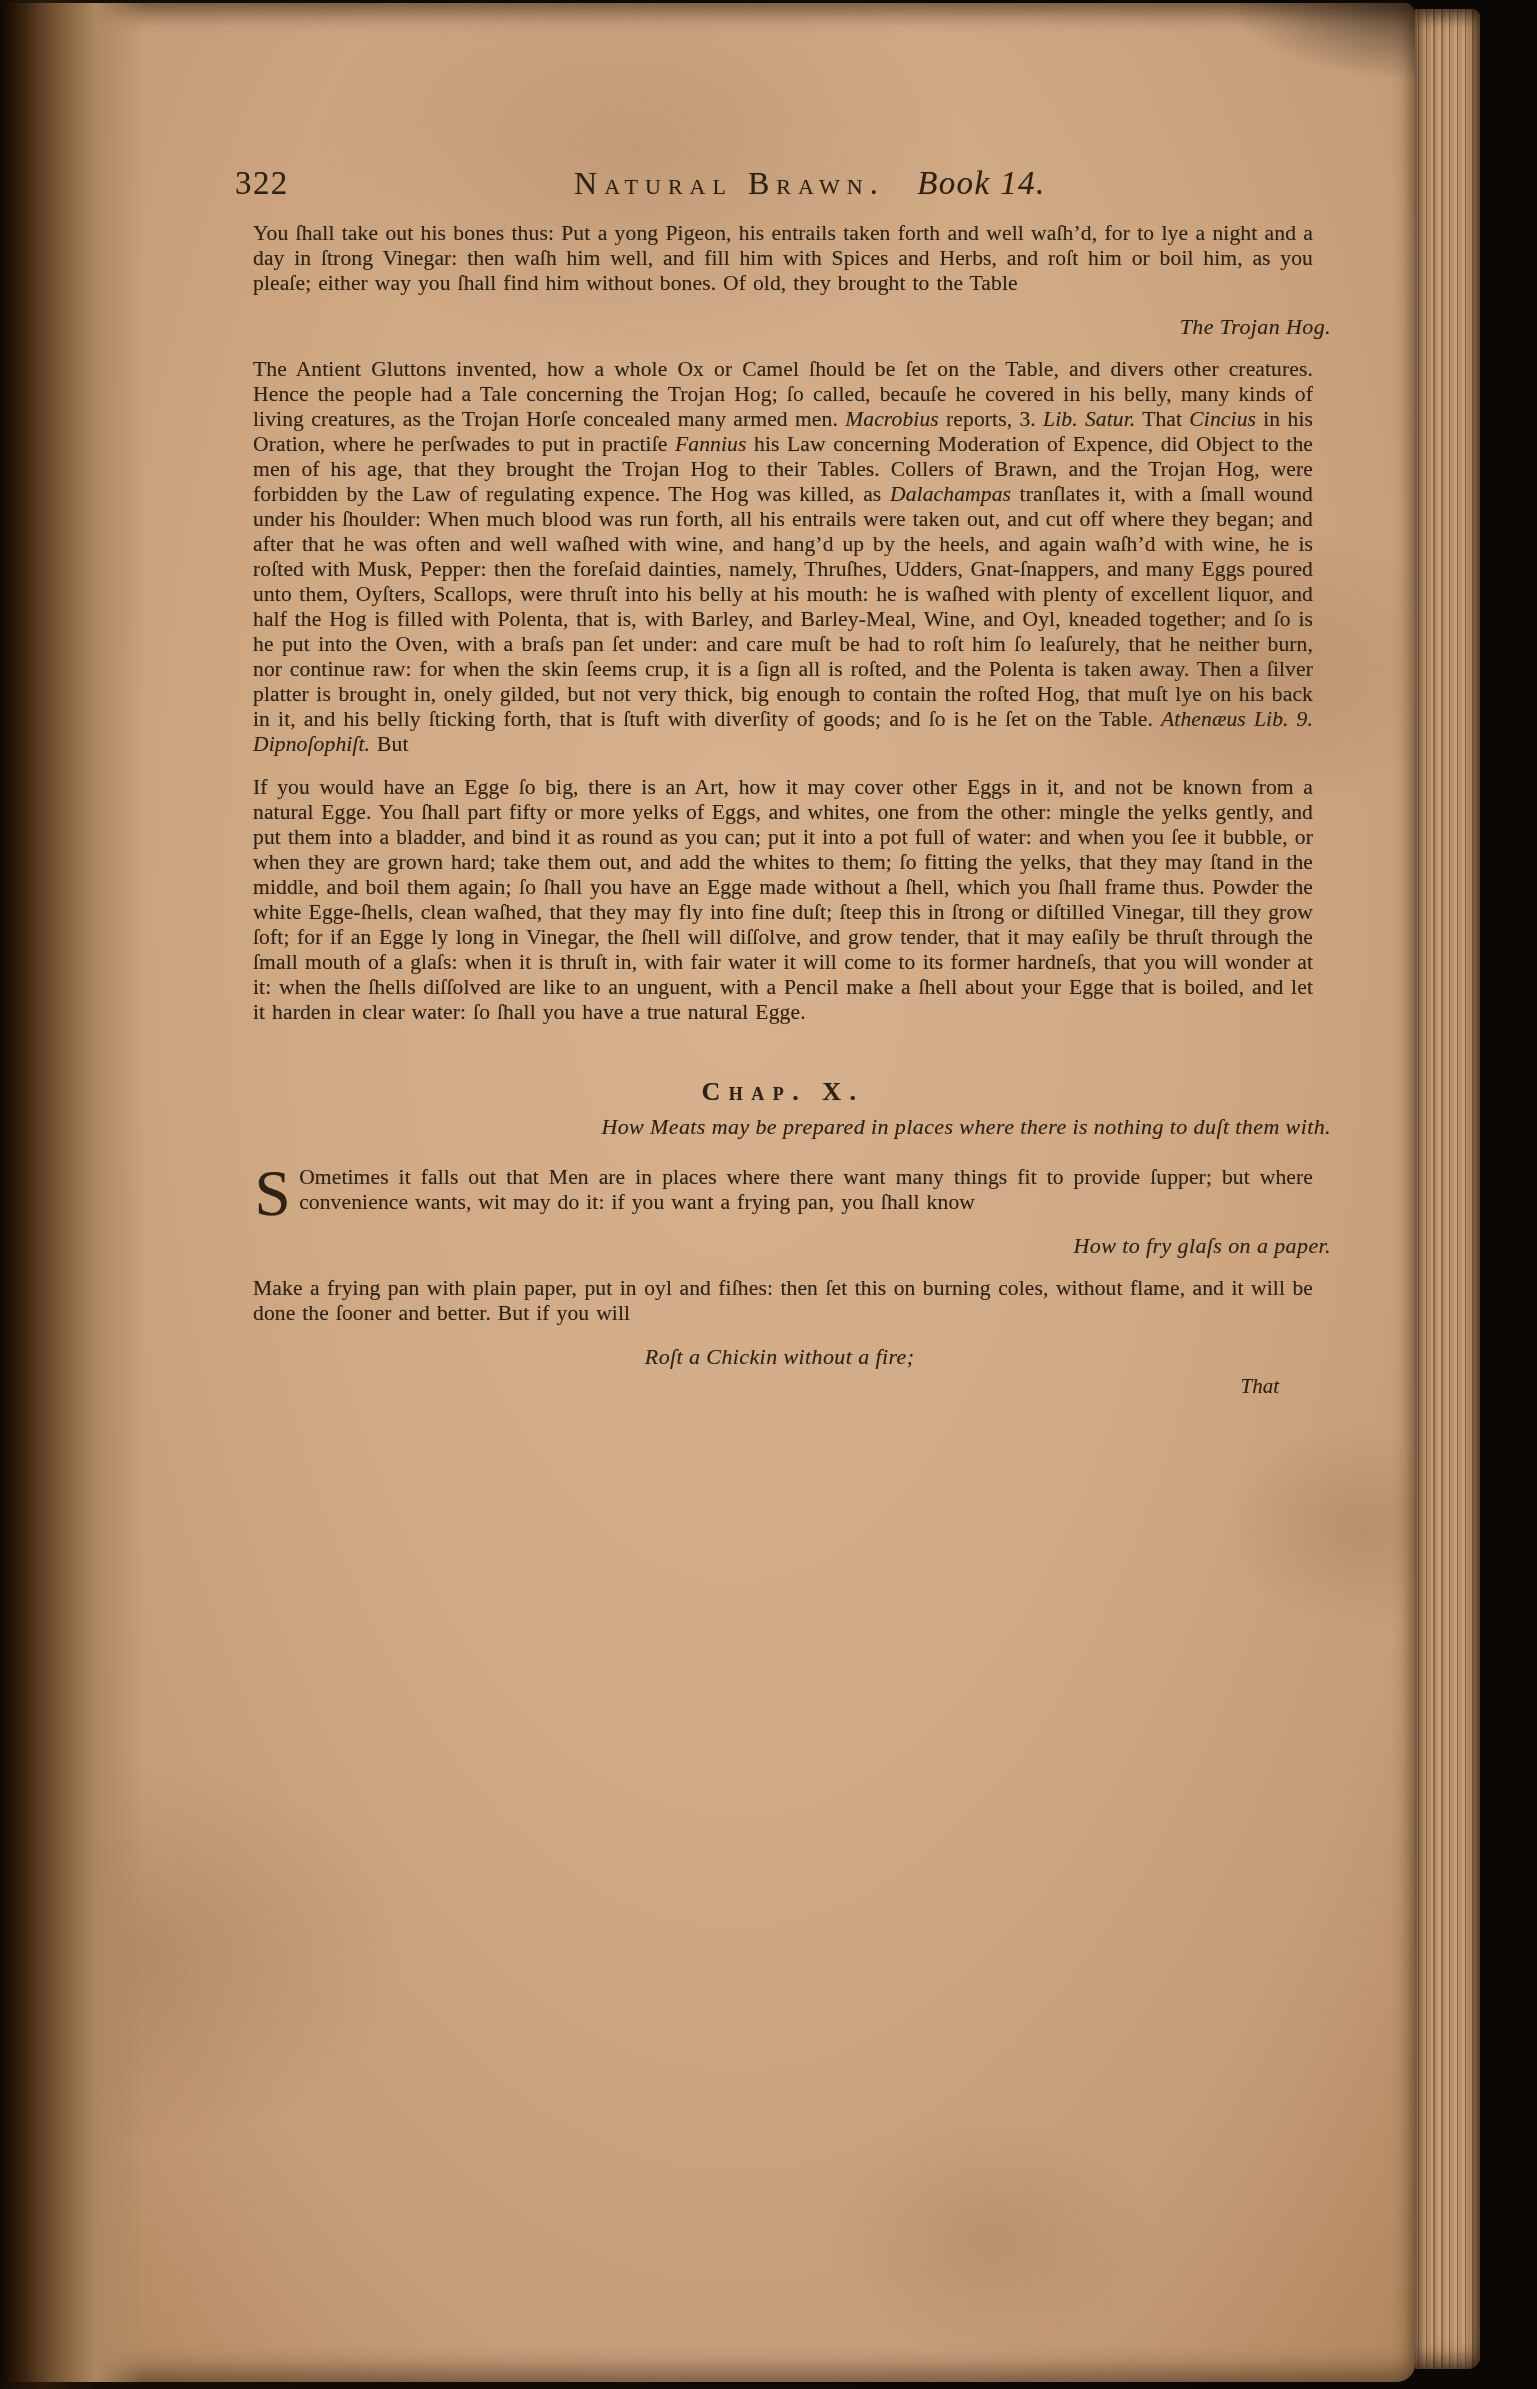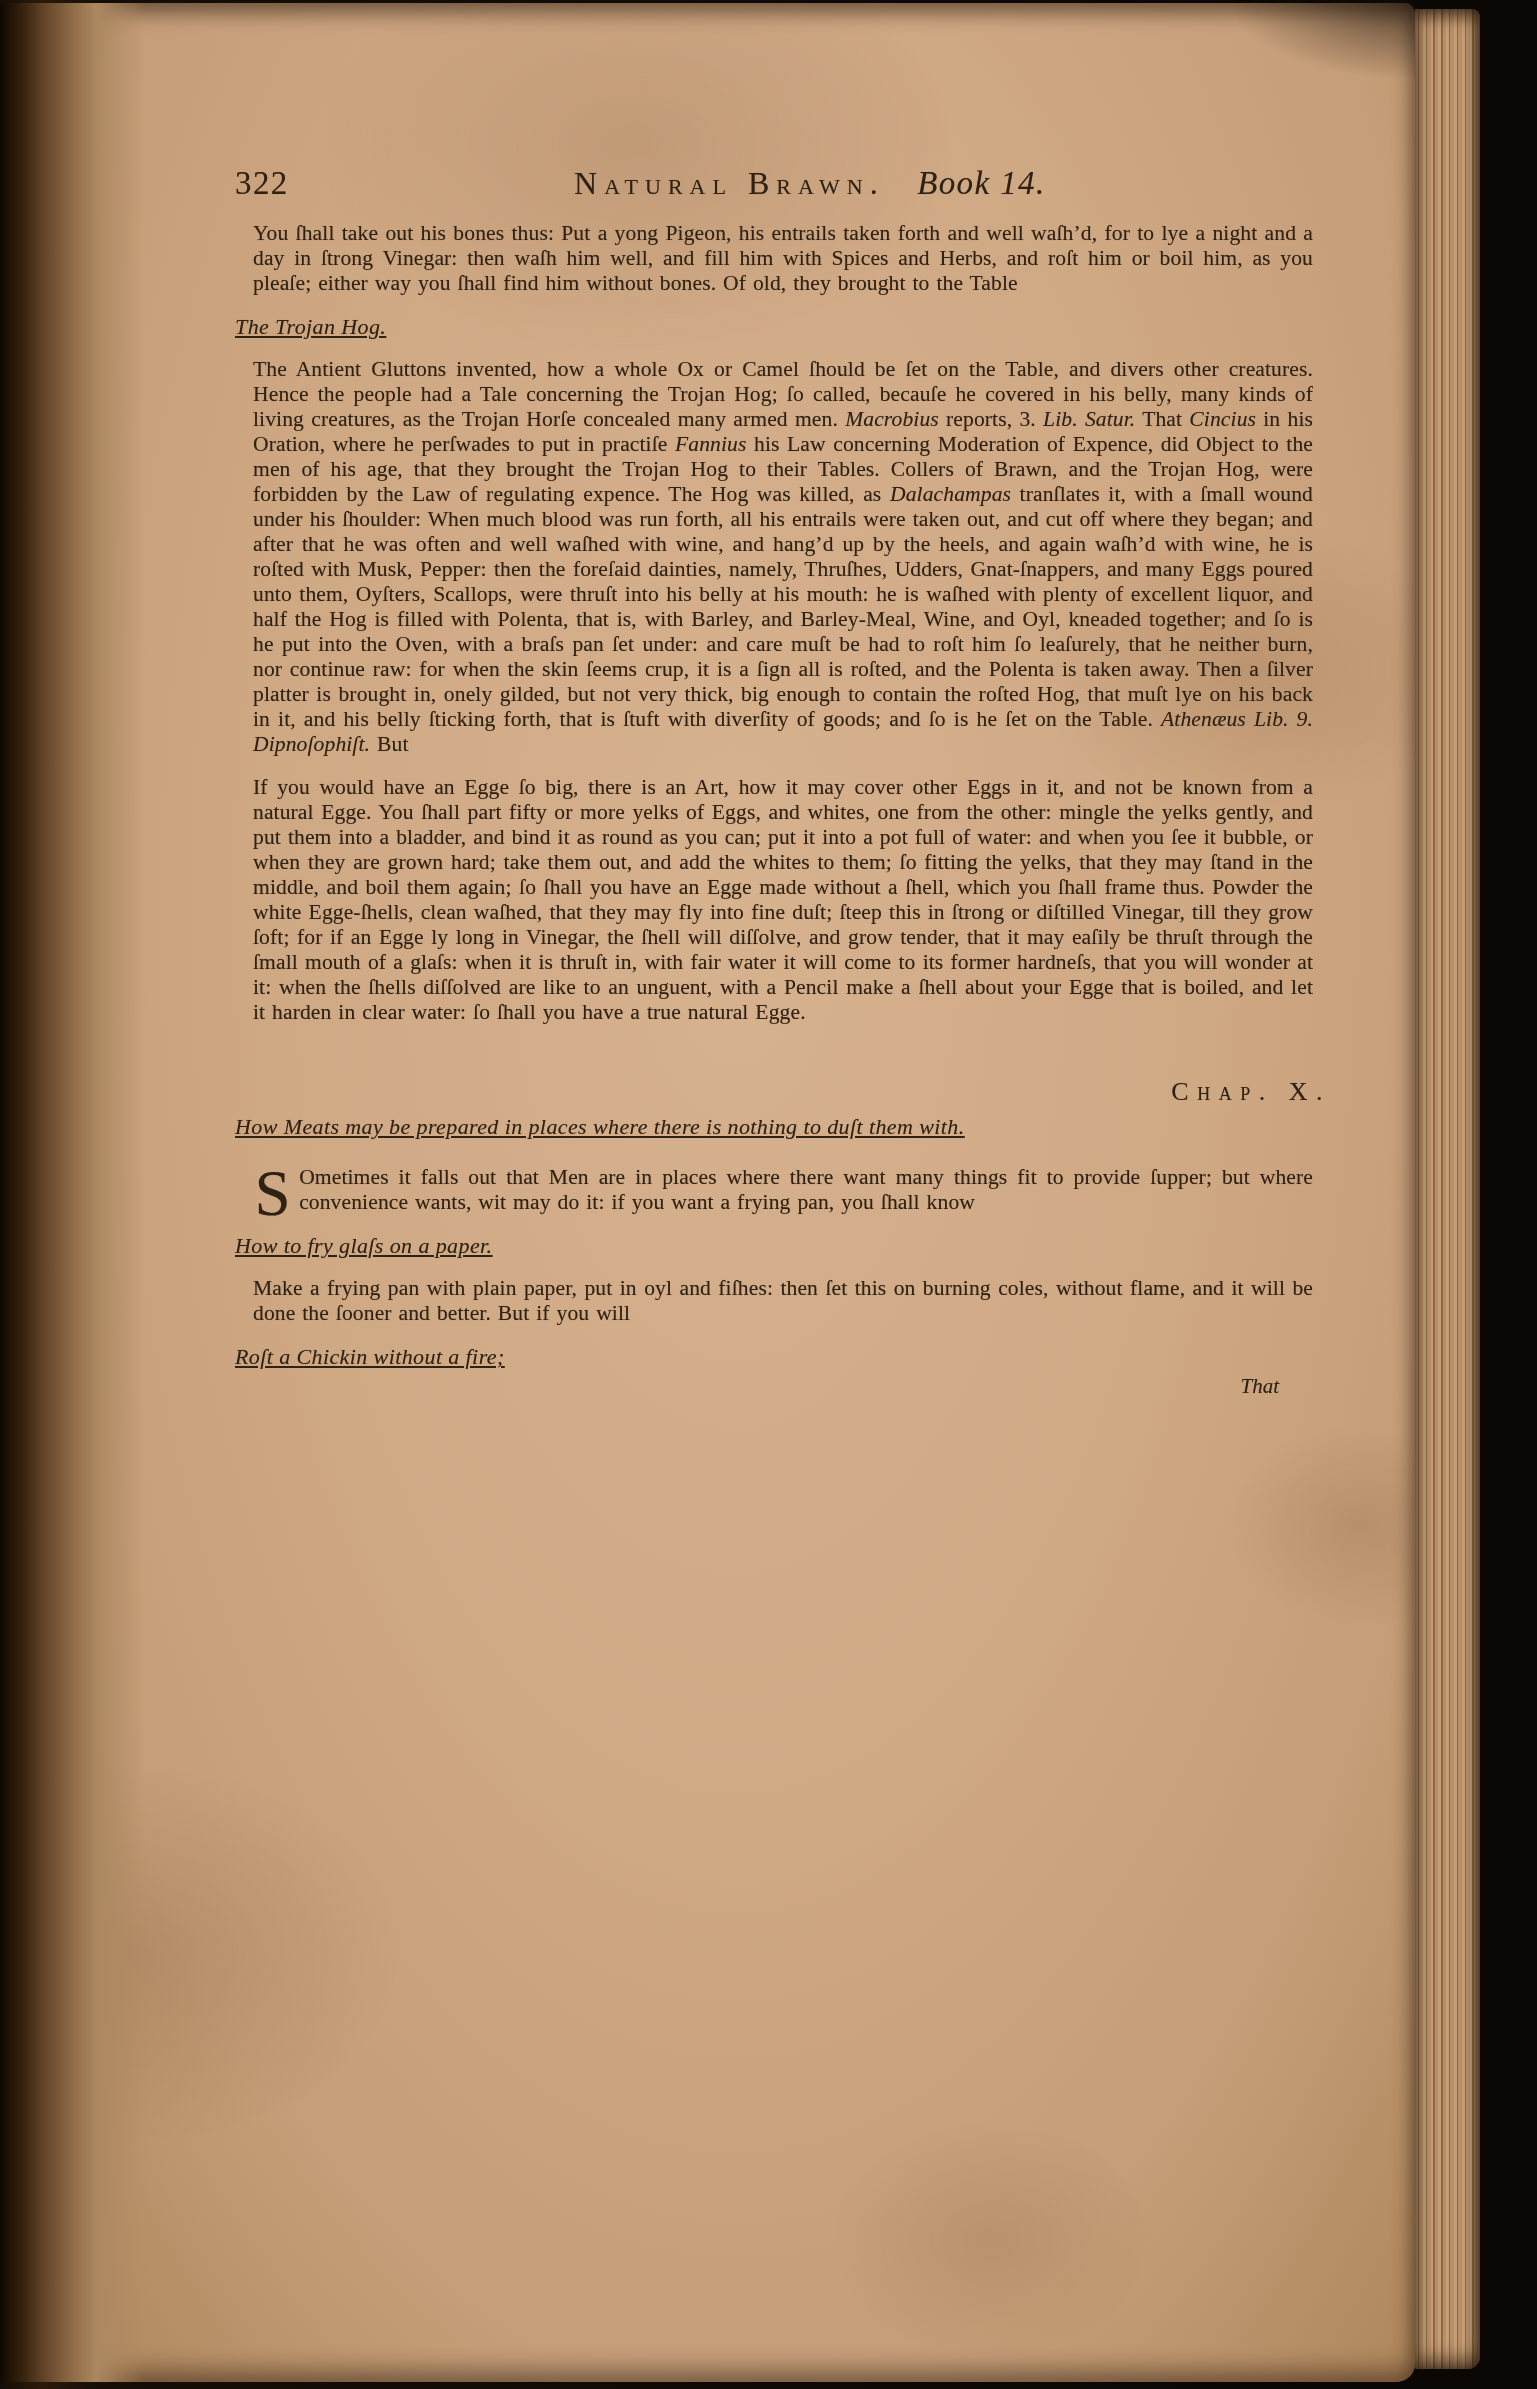--- a/index.html
+++ b/index.html
@@ -58,25 +58,25 @@
     color: #2f2213; font-size: 21.6px; line-height: 25px;
     text-shadow: 0 0 0.7px rgba(47,34,19,.35);
   }
   .page-header { display: flex; align-items: baseline; margin-bottom: 21px; }
   .page-number { font-size: 33px; letter-spacing: 1.4px; }
   .running-title { flex: 1; text-align: center; }
   .rt-main { font-variant: small-caps; font-size: 32px; letter-spacing: 7px; }
   .rt-book { font-style: italic; font-size: 33px; margin-left: 27px; letter-spacing: 1.4px; }
   .body-text { margin: 18px; text-align: justify; letter-spacing: 0.1px; word-spacing: 1.4px; }
   .section-heading {
-    font-style: italic; font-weight: normal; text-align: left;
-    font-size: 22px; margin: 18.4px 0 14px; letter-spacing: 0.4px; text-decoration: underline;
+    font-style: italic; font-weight: normal; text-align: right;
+    font-size: 22px; margin: 18.4px 0 14px; letter-spacing: 0.4px;
   }
   .chapter-heading {
-    font-weight: normal; font-variant: small-caps; text-align: right;
+    font-weight: bold; font-variant: small-caps; text-align: center;
     font-size: 26px; letter-spacing: 8.5px; margin: 54px 0 10px;
   }
   .chapter-subtitle { margin: 5.7px 0 25.5px; }
   .dropcap {
     float: left; font-size: 65px; line-height: 50px; padding: 3.5px 8.5px 0 1.4px;
   }
   .heading-rost { width: 62%; margin-bottom: 4.2px; }
   .catchword {
     text-align: right; font-style: italic; font-size: 21px;
     padding-right: 52px; margin-top: 1.4px;

